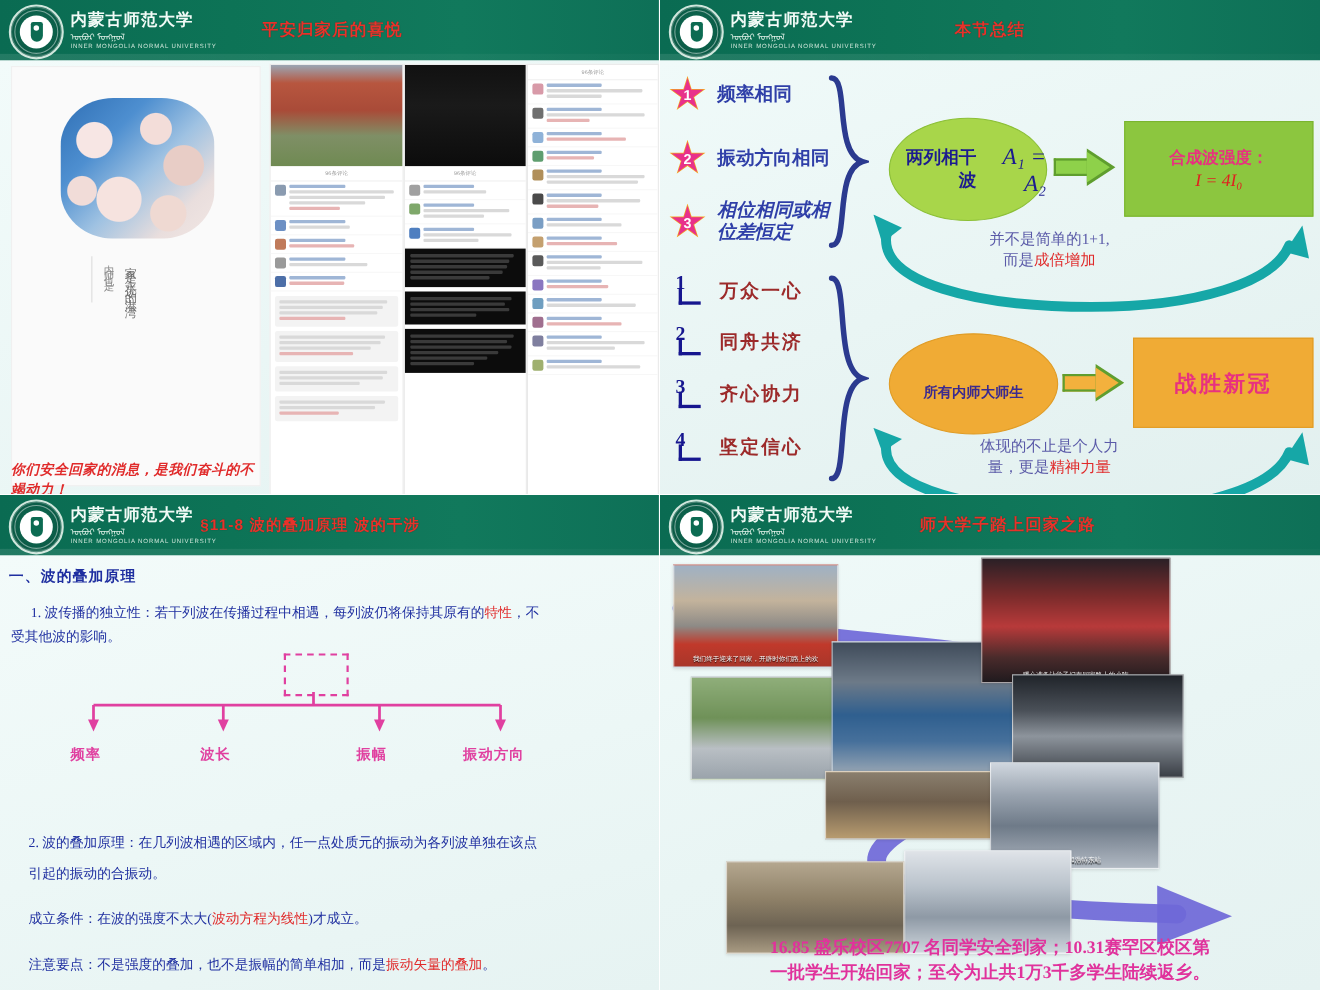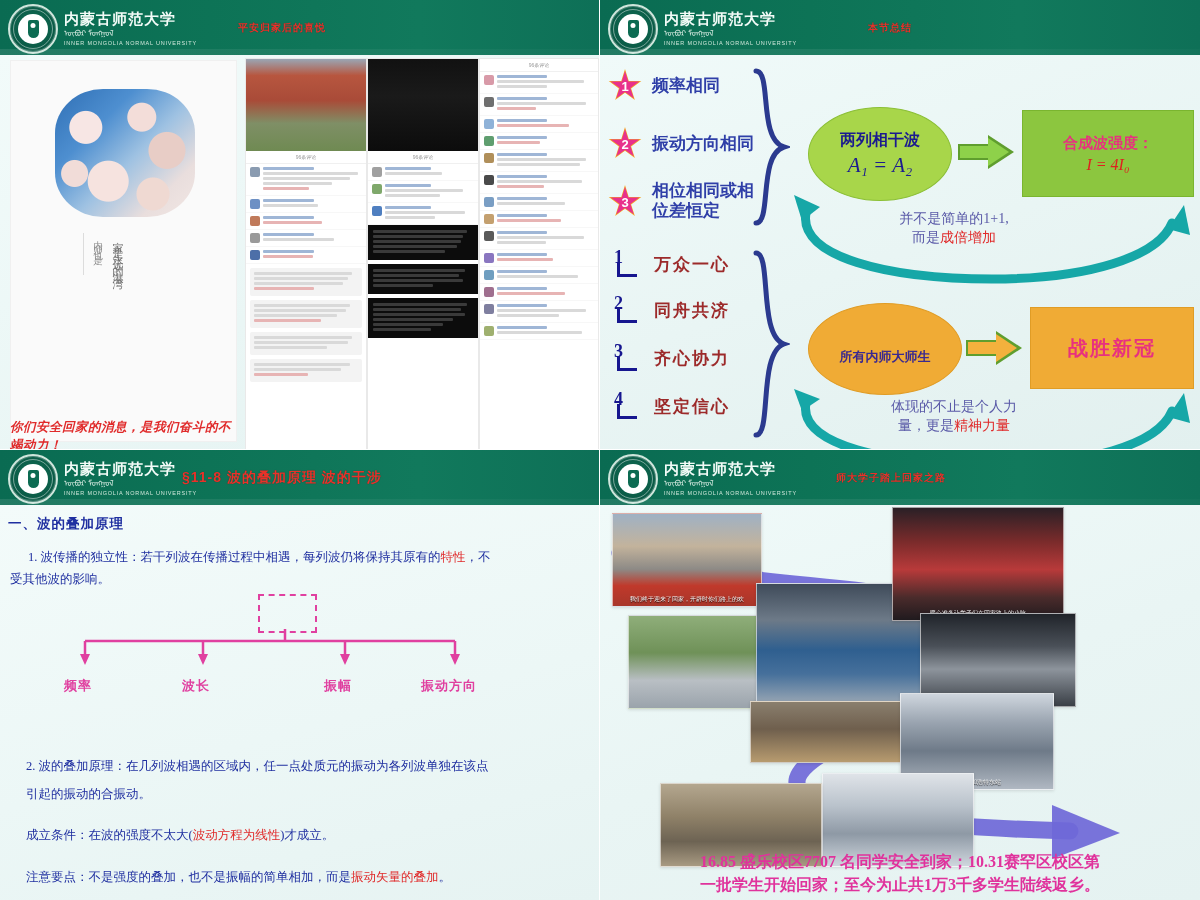--- a/index.html
+++ b/index.html
@@ -15,21 +15,21 @@
   .logo{position:absolute;left:8px;top:4px;display:flex;align-items:center;gap:6px;}
   .crest{width:46px;height:46px;border-radius:50%;border:2px solid #cfe6dc;background:radial-gradient(circle at 50% 45%,#0f6e55 0%,#0b5c47 60%,#0a5743 100%);position:relative;box-shadow:0 0 0 1px rgba(255,255,255,.25) inset;}
   .crest .inner{position:absolute;left:50%;top:50%;transform:translate(-50%,-50%);width:30px;height:30px;border-radius:50%;background:#ffffff;display:flex;align-items:center;justify-content:center;}
   .crest .inner .mark{width:11px;height:18px;background:#0c6b52;border-radius:3px 3px 8px 8px;position:relative;}
   .crest .inner .mark::before{content:"";position:absolute;left:50%;top:3px;transform:translateX(-50%);width:5px;height:5px;border-radius:50%;background:#fff;}
   .crest .ring{position:absolute;inset:3px;border-radius:50%;border:1px solid rgba(255,255,255,.45);}
   .logotext{display:flex;flex-direction:column;line-height:1;}
   .cn-name{font-size:15px;font-weight:bold;color:#f2fbf7;letter-spacing:1px;font-family:"Liberation Serif","DejaVu Serif",serif;white-space:nowrap;}
   .mn-name{font-size:8px;color:#dff0e7;letter-spacing:4px;margin-top:3px;white-space:nowrap;}
   .en-name{font-size:5.5px;color:#cfe7da;letter-spacing:.8px;margin-top:3px;white-space:nowrap;}
-  .hdr-title{position:absolute;top:0;height:55px;display:flex;align-items:center;font-size:10px;font-weight:bold;color:#e8322a;text-shadow:0 0 1px rgba(0,0,0,.35);letter-spacing:1px;white-space:nowrap;}
+  .hdr-title{position:absolute;top:0;height:55px;display:flex;align-items:center;font-size:15px;font-weight:bold;color:#e8322a;text-shadow:0 0 1px rgba(0,0,0,.35);letter-spacing:1px;white-space:nowrap;}
   .t1{left:238px;}
   .t2{left:268px;}
   .t3{left:182px;font-size:14px;}
   .t4{left:236px;}
 
   
   .s1-body{position:relative;height:395px;background:linear-gradient(150deg,#f2fbfa 0%,#eaf6f5 55%,#e3f2f1 100%);}
   .poster{position:absolute;left:10px;top:5px;width:225px;height:380px;background:#fafafa;border:1px solid #f0f0f0;}
   .poster .photo{position:absolute;left:44px;top:28px;width:140px;height:128px;border-radius:48px/44px;overflow:hidden;
      background:
@@ -76,21 +76,21 @@
   .star-wrap{position:relative;width:34px;height:34px;display:flex;align-items:center;justify-content:center;}
   .star-wrap::before{content:"";position:absolute;inset:0;background:#f5a623;
      clip-path:polygon(50% 0%,61% 35%,98% 35%,68% 57%,79% 91%,50% 70%,21% 91%,32% 57%,2% 35%,39% 35%);}
   .cond-txt{font-size:17px;color:#2f3fa8;line-height:1.2;font-family:"Liberation Serif","DejaVu Serif",serif;font-weight:bold;}
   .numrow{position:absolute;display:flex;align-items:center;gap:14px;}
   .numbox{width:26px;height:26px;flex:none;position:relative;color:#16168f;font-size:18px;font-weight:bold;font-family:"Liberation Serif","DejaVu Serif",serif;}
   .numbox span{position:absolute;left:0;top:-4px;}
   .numbox::after{content:"";position:absolute;left:3px;bottom:0;width:17px;height:12px;border-left:3px solid #16168f;border-bottom:3px solid #16168f;}
   .idiom{font-size:17px;color:#9c2a2a;font-weight:bold;letter-spacing:2px;font-family:"Liberation Serif","DejaVu Serif",serif;}
   .brace{position:absolute;color:#2b3a8f;font-size:0;}
-  .ellipse{position:absolute;border-radius:50%;display:flex;flex-direction:column;align-items:center;justify-content:center;text-align:right;}
+  .ellipse{position:absolute;border-radius:50%;display:flex;flex-direction:row;align-items:center;justify-content:center;text-align:right;}
   .ell-green{background:#a8d64a;border:1px solid #8bbf36;}
   .ell-orange{background:#f0ab35;border:1px solid #e09c25;}
   .ell-l1{font-size:16px;color:#1b1b8f;font-weight:bold;font-family:"Liberation Serif","DejaVu Serif",serif;}
   .ell-l2{font-size:21px;color:#1b1b8f;font-style:italic;font-family:"Liberation Serif","DejaVu Serif",serif;margin-top:2px;}
   .ell-one{font-size:13px;color:#3b2a8f;font-weight:bold;font-family:"Liberation Serif","DejaVu Serif",serif;margin-top:16px;}
   .arrowblk{position:absolute;width:58px;height:34px;}
   .arrowblk .shaft{position:absolute;left:0;top:9px;width:34px;height:16px;background:#8ed14a;border:2px solid #5f9e2e;border-right:none;box-sizing:border-box;}
   .arrowblk .head{position:absolute;left:30px;top:0;width:0;height:0;border-top:17px solid transparent;border-bottom:17px solid transparent;border-left:26px solid #5f9e2e;}
   .arrowblk .head2{position:absolute;left:30px;top:3px;width:0;height:0;border-top:14px solid transparent;border-bottom:14px solid transparent;border-left:21px solid #8ed14a;}
   .arrowblk.org .shaft{background:#f3b13d;border-color:#5f9e2e;}
@@ -416,21 +416,21 @@
       <div class="starrow" style="left:8px;top:72px;">
         <div class="star-wrap">
             <div class="star">2</div>
           </div>
         <div class="cond-txt">振动方向相同</div>
       </div>
       <div class="starrow" style="left:8px;top:126px;align-items:flex-start;">
         <div class="star-wrap" style="margin-top:4px">
             <div class="star">3</div>
           </div>
-        <div class="cond-txt" style="white-space:pre-line;max-width:140px;">相位相同或相
+        <div class="cond-txt" style="white-space:pre-line;max-width:140px;font-style:italic;">相位相同或相
 位差恒定</div>
       </div>
 
       <svg class="brace" style="left:150px;top:12px;width:40px;height:160px;" viewBox="0 0 40 160">
         <path d="M6 4 C22 4 8 72 34 80 C8 88 22 156 6 156" fill="none" stroke="#2b3a8f" stroke-width="5" stroke-linecap="round"></path>
       </svg>
 
       <div class="ellipse ell-green" style="left:208px;top:52px;width:142px;height:92px;">
         <div class="ell-l1">两列相干波</div>
         <div class="ell-l2">A₁ = A₂</div>

